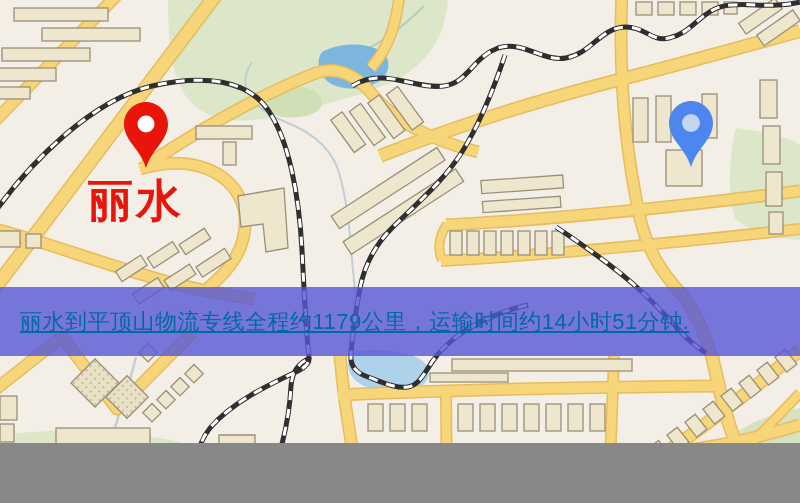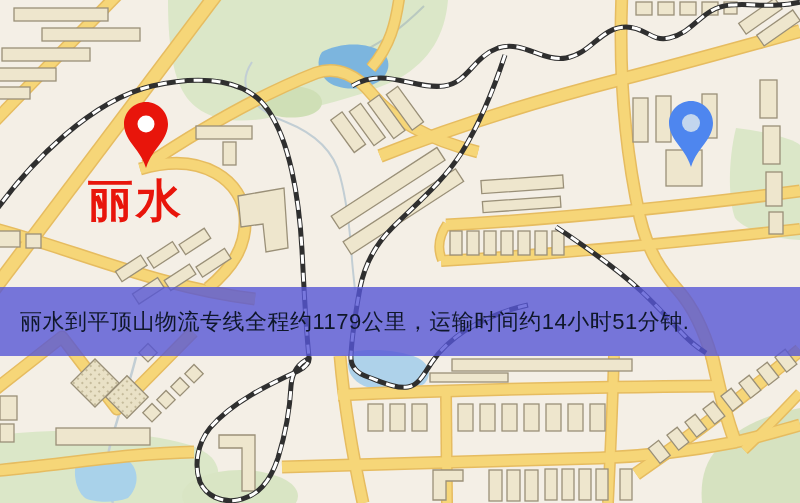--- a/index.html
+++ b/index.html
@@ -1,17 +1,17 @@
 <!DOCTYPE html>
 <html><head>
 <meta charset="utf-8">
 <style>
   html,body{margin:0;padding:0;background:#888;}
   .stage{
-    position:relative;width:800px;height:503px;overflow:hidden;
+    position:relative;width:800px;height:443px;overflow:hidden;
     font-family:"Liberation Sans","DejaVu Sans",sans-serif;
     background:#f4efe6;
   }
   .stage svg{position:absolute;left:0;top:0;display:block;}
   .city-label{
     position:absolute;font-weight:900;line-height:1;white-space:nowrap;
     text-shadow:0 0 2px rgba(255,255,255,.35);
   }
   .origin-label{left:88px;top:178px;font-size:45px;letter-spacing:3px;}
   .dest-label{left:617px;top:181px;font-size:44px;letter-spacing:4px;}
@@ -238,16 +238,16 @@
   <g transform="translate(146,168)">
     <path d="M0,0 C-4,-12 -9,-17 -14,-24 C-19,-31 -22,-37 -22,-44 C-22,-56 -12,-66 0,-66 C12,-66 22,-56 22,-44 C22,-37 19,-31 14,-24 C9,-17 4,-12 0,0 Z" fill="#e8150b"></path>
     <circle cx="0" cy="-44" r="8.5" fill="#ffffff"></circle>
   </g>
 </svg>
 
 <div class="city-label origin-label" style="color: rgb(232, 21, 11);">丽水</div>
 
 
 <div class="banner">
-  <span style="color: #0f172a;">丽水到平顶山物流专线全程约1179公里，运输时间约14小时51分钟.</span>
+  <span style="color: #0369a1; text-decoration: underline;">丽水到平顶山物流专线全程约1179公里，运输时间约14小时51分钟.</span>
 </div>
 
 </div>
 
 </body></html>

